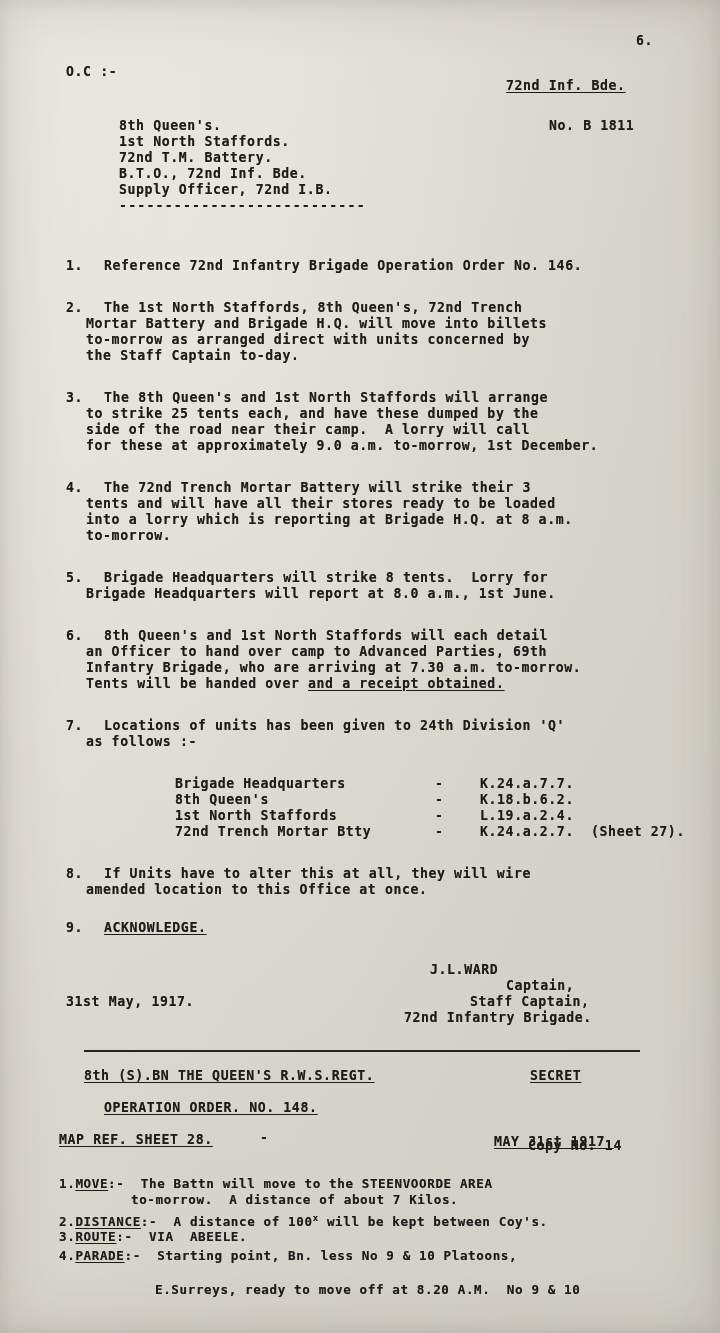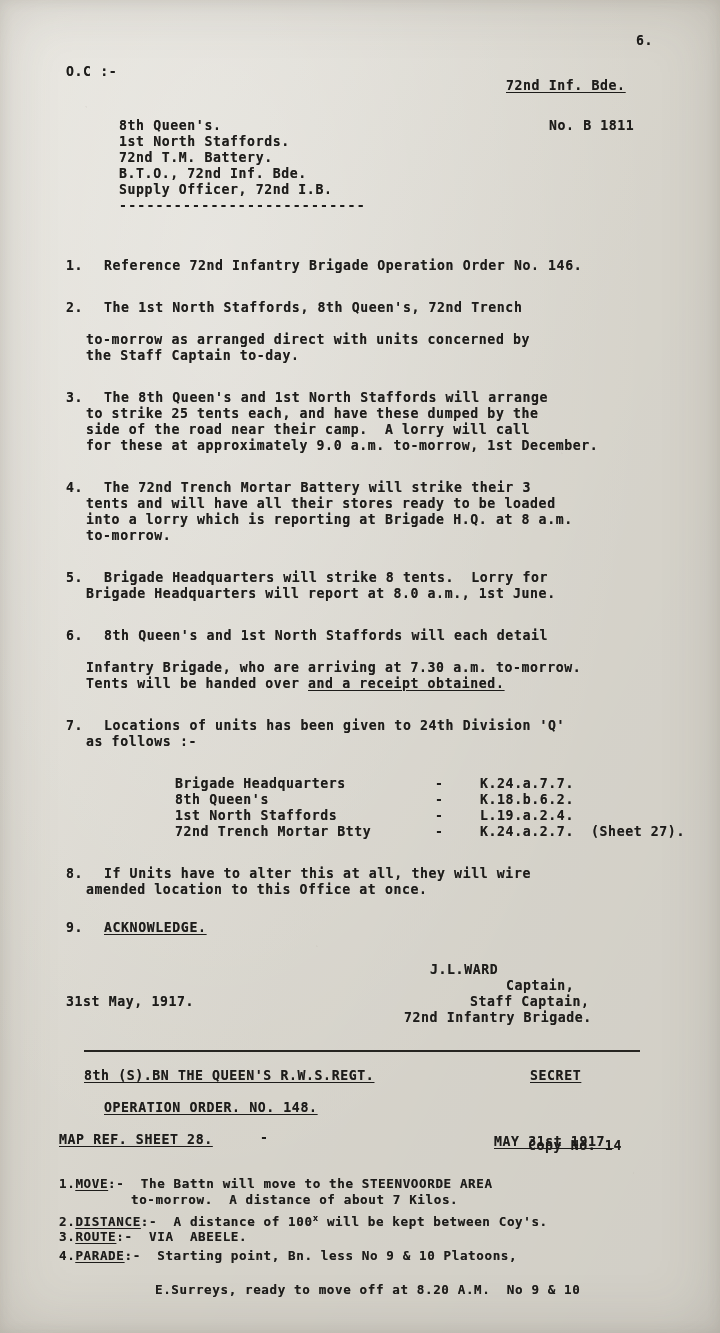--- a/index.html
+++ b/index.html
@@ -69,20 +69,21 @@
   <div class="pos ink fs13" style="left:119px; top:182px;">Supply Officer, 72nd I.B.</div>
   <div class="pos ink fs13 dashes" style="left:119px; top:198px;">---------------------------</div>
 
   <div class="pos ink fs13" style="left:549px; top:118px;">No. B 1811</div>
 
   <div class="pos ink fs13" style="left:66px; top:258px;">1.</div>
   <div class="pos ink fs13" style="left:104px; top:258px;">Reference 72nd Infantry Brigade Operation Order No. 146.</div>
 
   <div class="pos ink fs13" style="left:66px; top:300px;">2.</div>
   <div class="pos ink fs13" style="left:104px; top:300px;">The 1st North Staffords, 8th Queen's, 72nd Trench</div>
+  <div class="pos ink fs13" style="left:86px; top:316px;">Mortar Battery and Brigade H.Q. will move into billets</div>
   <div class="pos ink fs13" style="left:86px; top:332px;">to-morrow as arranged direct with units concerned by</div>
   <div class="pos ink fs13" style="left:86px; top:348px;">the Staff Captain to-day.</div>
 
   <div class="pos ink fs13" style="left:66px; top:390px;">3.</div>
   <div class="pos ink fs13" style="left:104px; top:390px;">The 8th Queen's and 1st North Staffords will arrange</div>
   <div class="pos ink fs13" style="left:86px; top:406px;">to strike 25 tents each, and have these dumped by the</div>
   <div class="pos ink fs13" style="left:86px; top:422px;">side of the road near their camp.  A lorry will call</div>
   <div class="pos ink fs13" style="left:86px; top:438px;">for these at approximately 9.0 a.m. to-morrow, 1st December.</div>
 
   <div class="pos ink fs13" style="left:66px; top:480px;">4.</div>
@@ -90,20 +91,21 @@
   <div class="pos ink fs13" style="left:86px; top:496px;">tents and will have all their stores ready to be loaded</div>
   <div class="pos ink fs13" style="left:86px; top:512px;">into a lorry which is reporting at Brigade H.Q. at 8 a.m.</div>
   <div class="pos ink fs13" style="left:86px; top:528px;">to-morrow.</div>
 
   <div class="pos ink fs13" style="left:66px; top:570px;">5.</div>
   <div class="pos ink fs13" style="left:104px; top:570px;">Brigade Headquarters will strike 8 tents.  Lorry for</div>
   <div class="pos ink fs13" style="left:86px; top:586px;text-align:center;">Brigade Headquarters will report at 8.0 a.m., 1st June.</div>
 
   <div class="pos ink fs13" style="left:66px; top:628px;">6.</div>
   <div class="pos ink fs13" style="left:104px; top:628px;">8th Queen's and 1st North Staffords will each detail</div>
+  <div class="pos ink fs13" style="left:86px; top:644px;">an Officer to hand over camp to Advanced Parties, 69th</div>
   <div class="pos ink fs13" style="left:86px; top:660px;">Infantry Brigade, who are arriving at 7.30 a.m. to-morrow.</div>
   <div class="pos ink fs13" style="left:86px; top:676px;"><span>Tents will be handed over </span><span class="u">and a receipt obtained.</span></div>
 
   <div class="pos ink fs13" style="left:66px; top:718px;">7.</div>
   <div class="pos ink fs13" style="left:104px; top:718px;">Locations of units has been given to 24th Division 'Q'</div>
   <div class="pos ink fs13" style="left:86px; top:734px;">as follows :-</div>
 
   <div class="pos ink fs13" style="left:175px; top:776px;">Brigade Headquarters</div>
   <div class="pos ink fs13" style="left:435px; top:776px;">-</div>
   <div class="pos ink fs13" style="left:480px; top:776px;">K.24.a.7.7.</div>

